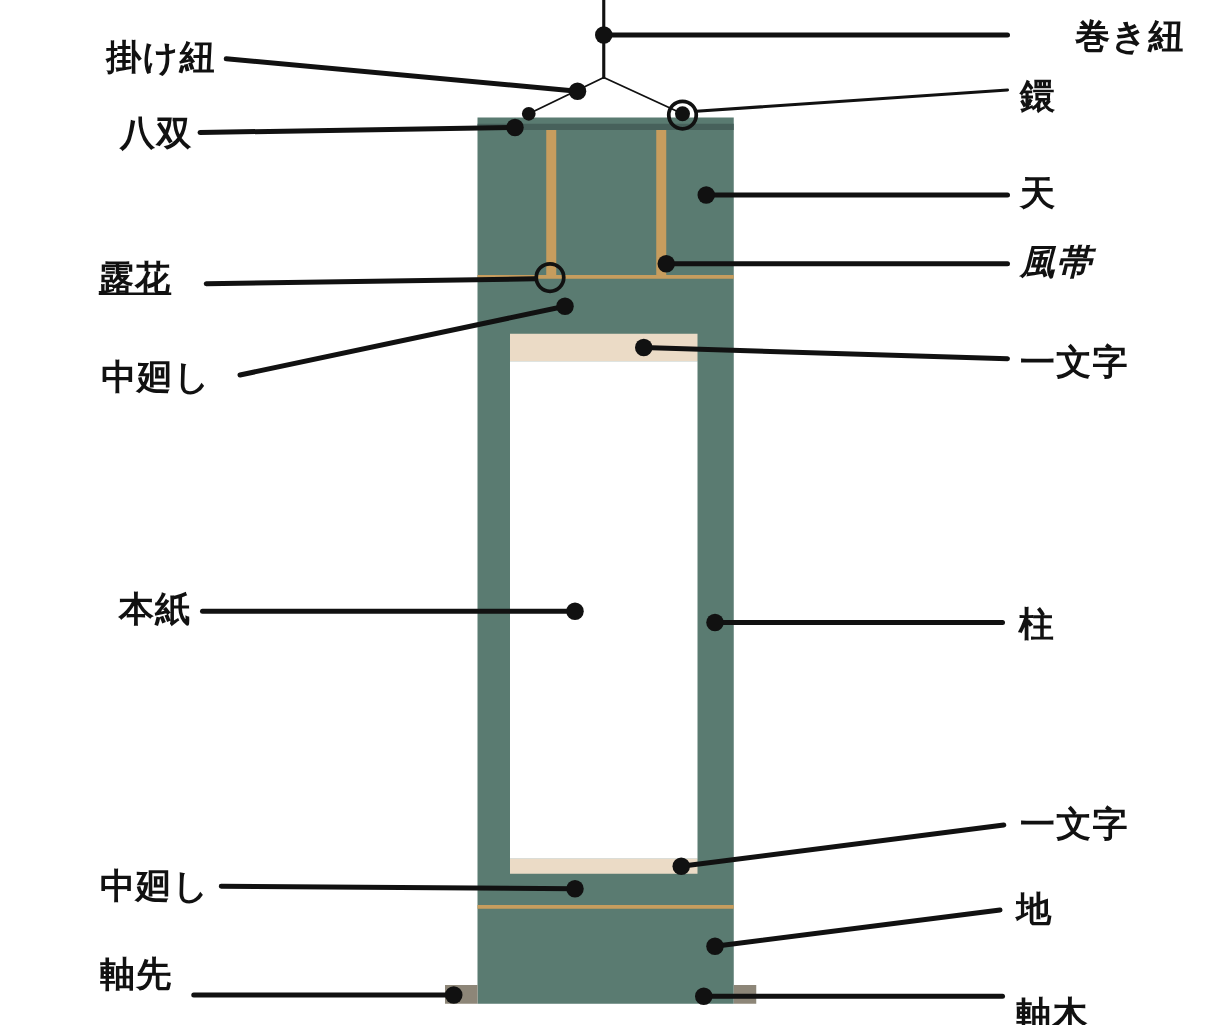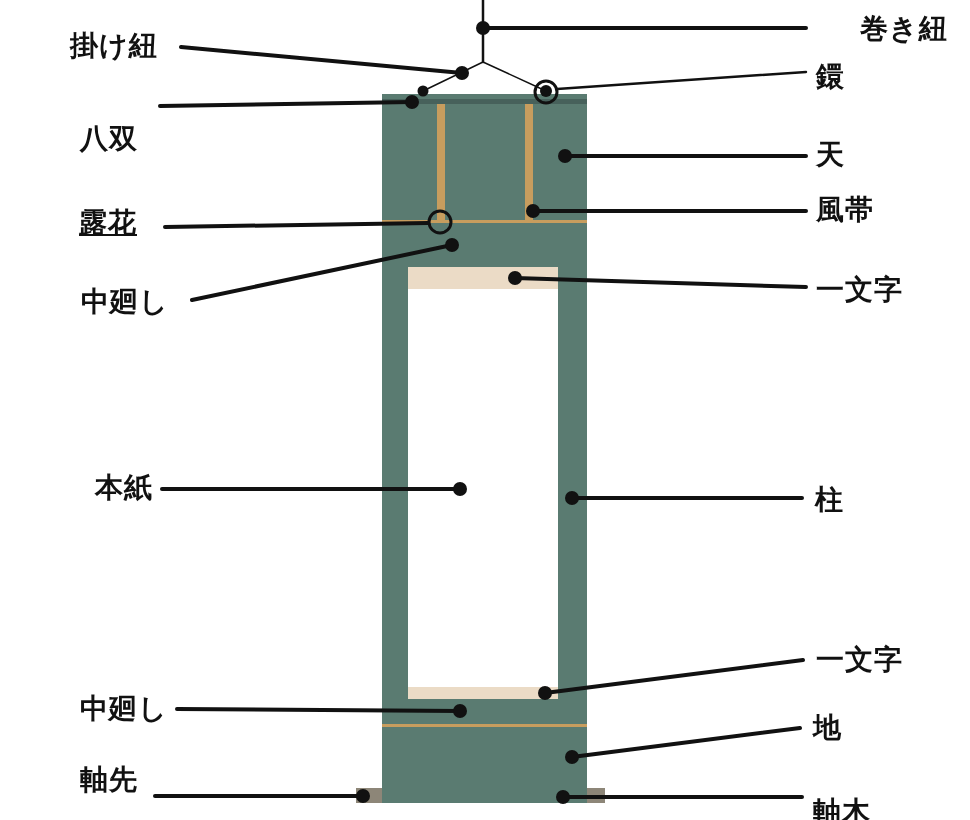--- a/index.html
+++ b/index.html
@@ -136,31 +136,31 @@
     <g>
       <line class="ink-line" x1="572" y1="757" x2="800" y2="728" stroke-width="4"></line>
       <circle class="ink-dot" cx="572" cy="757" r="7"></circle>
     </g>
     <g>
       <line class="ink-line" x1="563" y1="797" x2="802" y2="797" stroke-width="4"></line>
       <circle class="ink-dot" cx="563" cy="797" r="7"></circle>
     </g>
   </svg>
 
-  <div class="label" style="left:70px;  top:31px;">掛け紐</div>
-  <div class="label" style="left:80px;  top:92px;margin-top:32px;">八双</div>
+  <div class="label" style="left:85px;  top:31px;">掛け紐</div>
+  <div class="label" style="left:96px;  top:92px;">八双</div>
   <div class="label" style="left:79px;  top:208px;text-decoration:underline;">露花</div>
   <div class="label" style="left:81px;  top:287px;">中廻し</div>
   <div class="label" style="left:95px;  top:473px;">本紙</div>
   <div class="label" style="left:80px;  top:694px;">中廻し</div>
   <div class="label" style="left:80px;  top:765px;">軸先</div>
 
   <div class="label" style="left:860px; top:14px;">巻き紐</div>
   <div class="label" style="left:816px; top:62px;">鐶</div>
   <div class="label" style="left:816px; top:140px;">天</div>
-  <div class="label" style="left:816px; top:195px;">風帯</div>
+  <div class="label" style="left:816px; top:195px;font-style:italic;">風帯</div>
   <div class="label" style="left:816px; top:275px;">一文字</div>
   <div class="label" style="left:815px; top:485px;">柱</div>
   <div class="label" style="left:816px; top:645px;">一文字</div>
   <div class="label" style="left:813px; top:713px;">地</div>
   <div class="label" style="left:813px; top:797px;">軸木</div>
 
 </div>
 
 </body></html>

